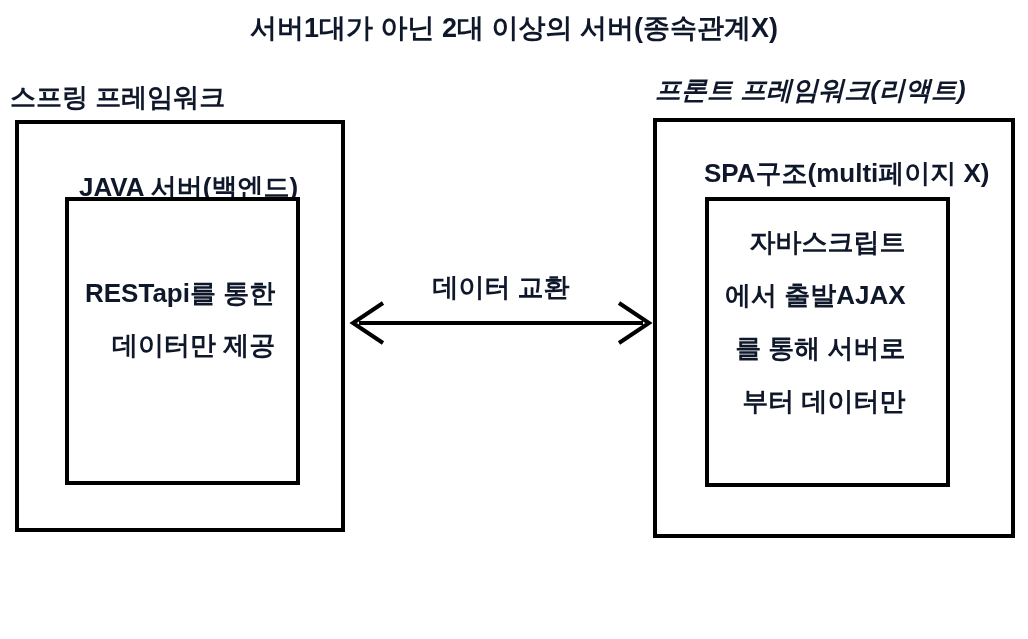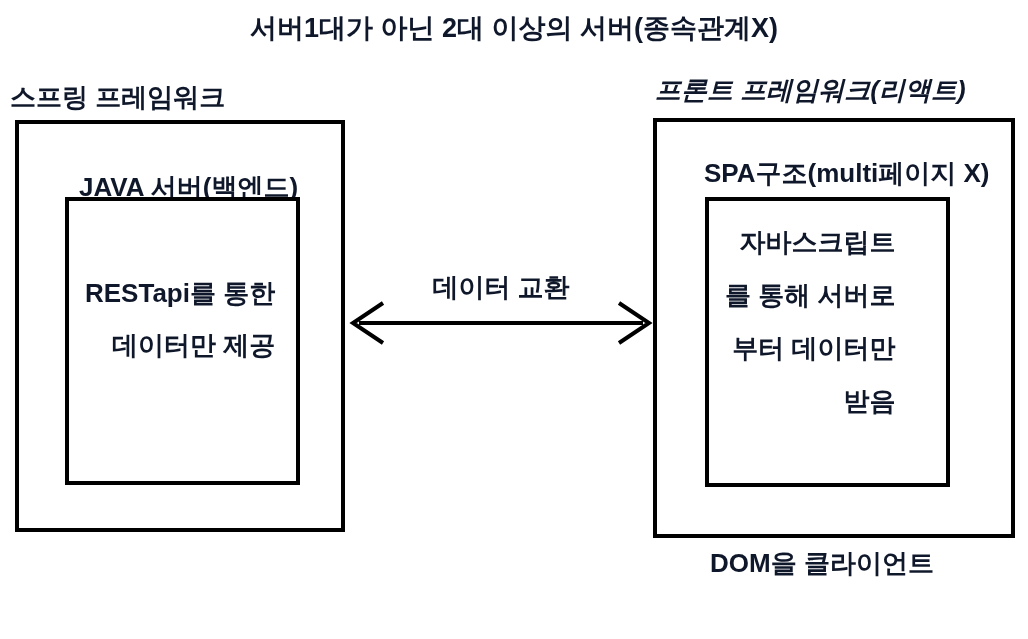--- a/index.html
+++ b/index.html
@@ -104,20 +104,19 @@
   <div class="txt" style="left:655px; top:75px;font-style:italic;">프론트 프레임워크(리액트)</div>
 
   <div class="box right-outer"></div>
 
   <div class="txt right-box-title">SPA구조(multi페이지 X)</div>
 
   <div class="box right-inner"></div>
 
   <div class="multi-line right-inner-text">
     <div class="line">자바스크립트</div>
+    <div class="line">에서 출발AJAX</div>
     <div class="line">를 통해 서버로</div>
     <div class="line">부터 데이터만</div>
-    <div class="line">받음</div>
   </div>
 
-  <div class="txt footer-line1">DOM을 클라이언트</div>
 
 </div>
 
 </body></html>

